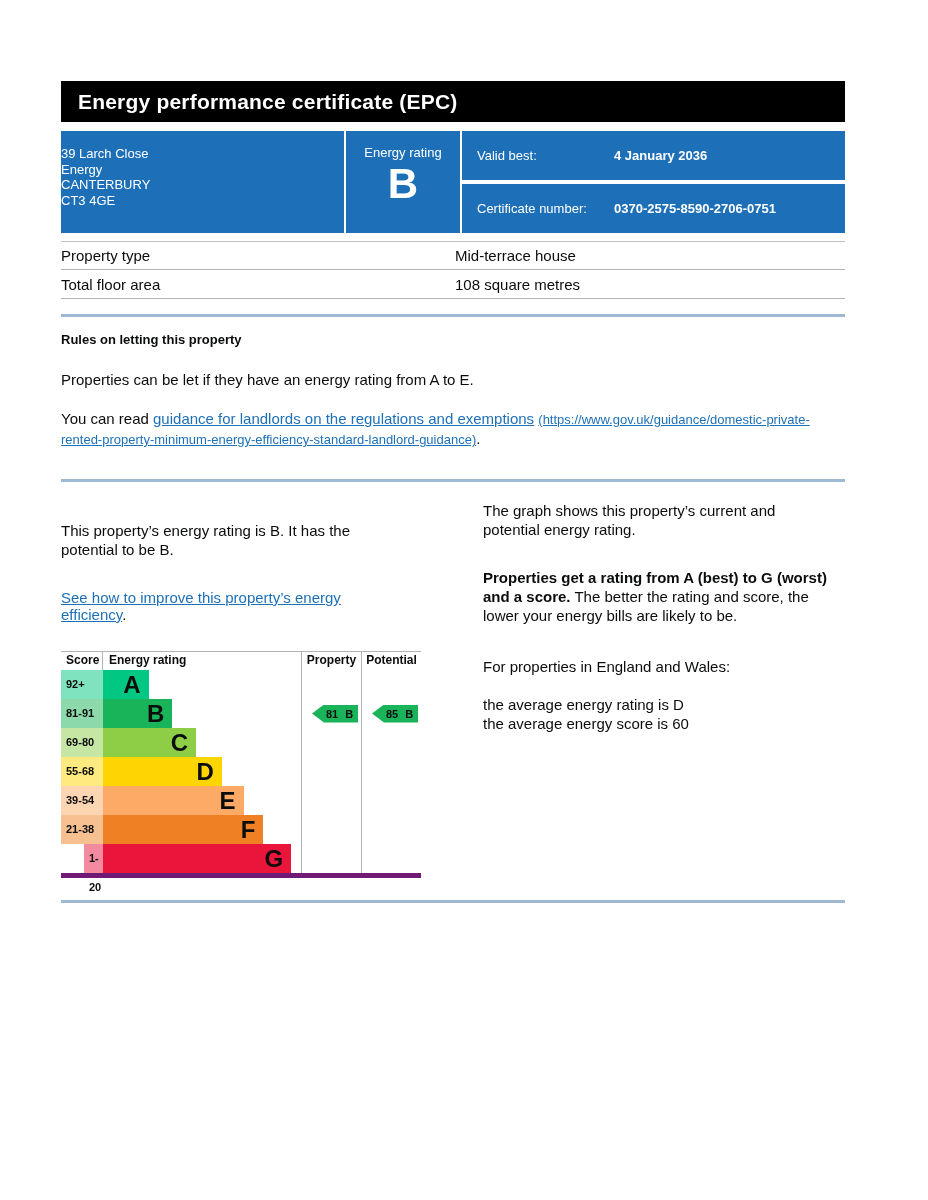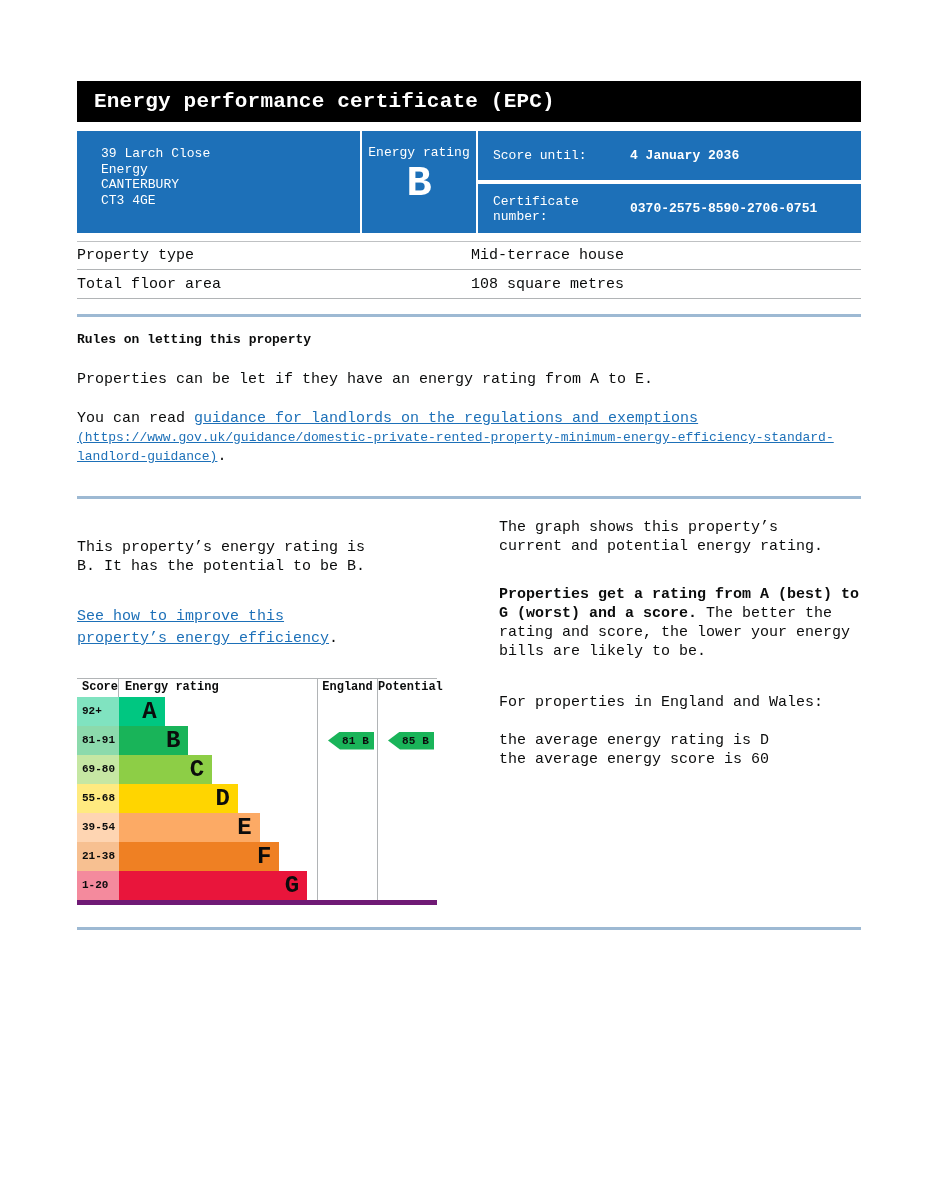--- a/index.html
+++ b/index.html
@@ -3,33 +3,33 @@
 <meta charset="utf-8">
 <style>
   * { box-sizing: border-box; margin: 0; padding: 0; }
   html, body { background: #ffffff; }
   body {
     width: 928px; height: 1200px; margin: 0;
     font-family: "Liberation Sans", sans-serif;
     color: #0b0c0c;
     position: relative;
   }
-  .content { position: absolute; left: 77px; top: 81px; width: 784px; font-family: Liberation Mono, monospace; }
+  .content { position: absolute; left: 61px; top: 81px; width: 784px; }
 
   
   .h1-bar {
     background: #000000; color: #ffffff; height: 41px;
     font-size: 21px; font-weight: bold; line-height: 41px;
     padding-left: 17px; letter-spacing: 0.2px;
   }
 
   
   .summary { display: flex; height: 102px; margin-top: 9px; }
   .summary .panel { background: #1d70b8; color: #ffffff; }
-  .addr { width: 283px; padding: 15px 24px; font-size: 13px; line-height: 15.5px; }
+  .addr { width: 283px; padding: 15px 0; font-size: 13px; line-height: 15.5px; }
   .vgap { width: 2px; background: #ffffff; }
   .rating-box { width: 114px; text-align: center; padding-top: 14px; }
   .rating-box .lbl { font-size: 13px; }
   .rating-box .big { font-size: 42px; font-weight: bold; line-height: 48px; }
   .summary-right { flex: 1; display: flex; flex-direction: column; gap: 4px; background: #ffffff; }
   .summary-right .row { flex: 1; display: flex; align-items: center; padding-left: 15px; background: #1d70b8; color: #fff; font-size: 13px; }
   .summary-right .row .lab { width: 137px; }
   .summary-right .row .val { font-weight: bold; }
 
   
@@ -49,21 +49,21 @@
   .rules .p1 { margin-top: 23px; }
   .rules .p2 { margin-top: 20px; max-width: 770px; }
   a.link, .link { color: #1d70b8; text-decoration: underline; cursor: pointer; }
   .link-url { font-size: 13px; }
 
   
   .cols { display: flex; margin-top: 17px; }
   .col-left { width: 390px; }
   .col-right { width: 362px; margin-left: 32px; }
   .col-left .intro { margin-top: 22px; font-size: 15px; line-height: 19px; max-width: 310px; }
-  .col-left .improve { margin-top: 30px; font-size: 15px; line-height: 22px; max-width: 300px; }
+  .col-left .improve { margin-top: 30px; font-size: 15px; line-height: 17px; max-width: 300px; }
   .col-right p { font-size: 15px; line-height: 19px; }
   .col-right .rp1 { margin-top: 2px; max-width: 330px; }
   .col-right .rp2 { margin-top: 29px; }
   .col-right .rp3 { margin-top: 32px; }
   .col-right .rp4 { margin-top: 19px; }
   .bold { font-weight: bold; }
 
   
   .epc { margin-top: 28px; width: 360px;
     display: grid;
@@ -103,21 +103,21 @@
       <div>CT3 4GE</div>
     </div>
     <div class="vgap"></div>
     <div class="panel rating-box">
       <div class="lbl">Energy rating</div>
       <div class="big">B</div>
     </div>
     <div class="vgap"></div>
     <div class="summary-right">
       <div class="row">
-        <span class="lab">Score until:</span>
+        <span class="lab">Valid best:</span>
         <span class="val">4 January 2036</span>
       </div>
       <div class="row">
         <span class="lab">Certificate number:</span>
         <span class="val">0370-2575-8590-2706-0751</span>
       </div>
     </div>
   </div>
 
   <div class="ptable">
@@ -143,21 +143,21 @@
   <hr class="blue hr2">
 
   <div class="cols">
     <div class="col-left">
       <p class="intro">This property’s energy rating is B. It has the potential to be B.</p>
       <p class="improve"><a class="link">See how to improve this property’s energy efficiency</a><span>.</span></p>
 
       <div class="epc">
         <div class="hdr hdr-score">Score</div>
         <div class="hdr hdr-rating">Energy rating</div>
-        <div class="hdr hdr-cur curcol" style="display:block;">England</div>
+        <div class="hdr hdr-cur curcol" style="display:block;">Property</div>
         <div class="hdr hdr-pot curcol" style="display:block;">Potential</div>
 
         <div class="score-cell" style="background: rgb(128, 227, 192);">92+</div>
         <div class="bar-cell">
             <div class="bar" style="width: 23%; background: rgb(0, 199, 129);">
               <span class="band-letter">A</span>
             </div>
           </div>
         <div class="curcol"></div>
         <div class="curcol"></div>
@@ -210,21 +210,21 @@
 
         <div class="score-cell" style="background: rgb(247, 192, 145);">21-38</div>
         <div class="bar-cell">
             <div class="bar" style="width: 81%; background: rgb(239, 128, 35);">
               <span class="band-letter">F</span>
             </div>
           </div>
         <div class="curcol"></div>
         <div class="curcol"></div>
 
-        <div class="score-cell" style="background: rgb(244, 138, 157);">1-20</div>
+        <div class="score-cell" style="background: rgb(244, 138, 157); margin-left: 23px;">1-20</div>
         <div class="bar-cell">
             <div class="bar" style="width: 95%; background: rgb(233, 21, 59);">
               <span class="band-letter">G</span>
             </div>
           </div>
         <div class="curcol"></div>
         <div class="curcol"></div>
       </div>
     </div>
 

